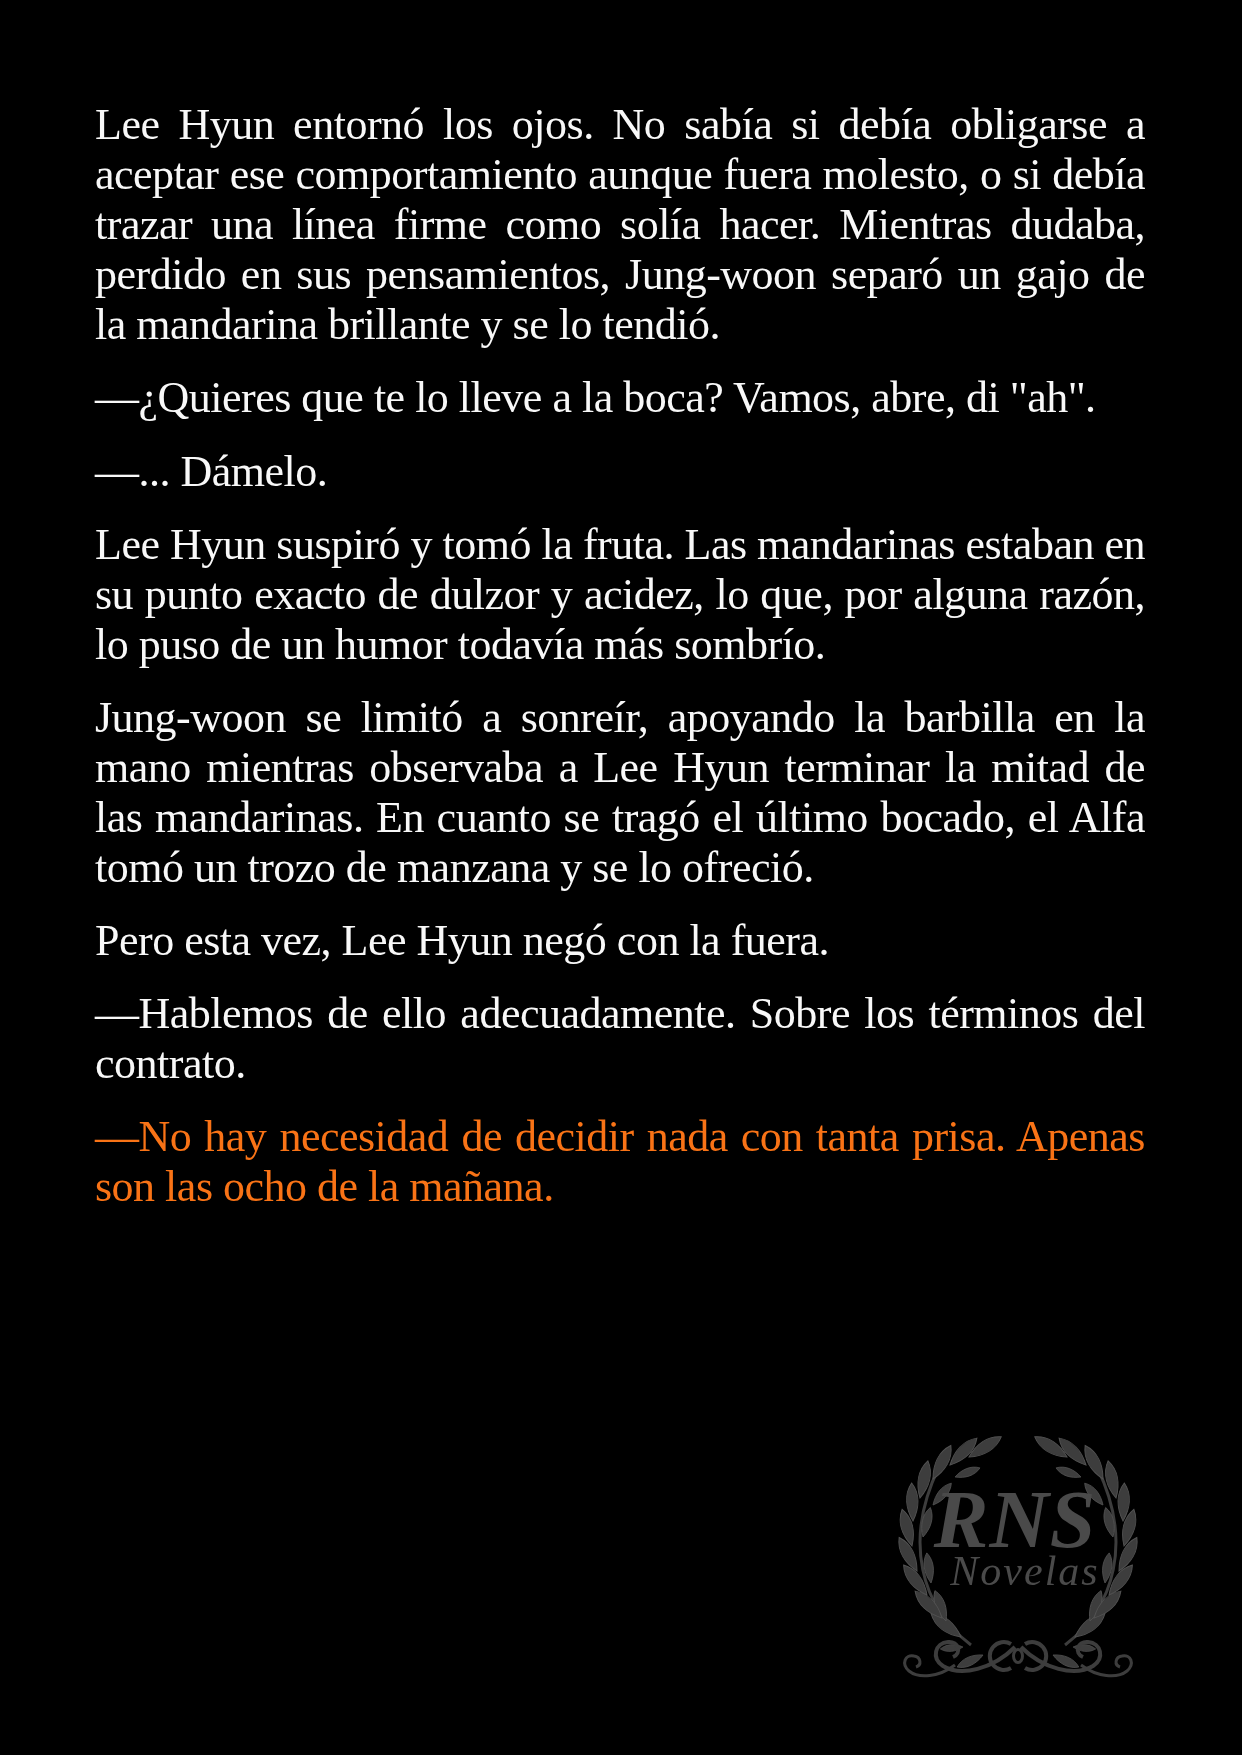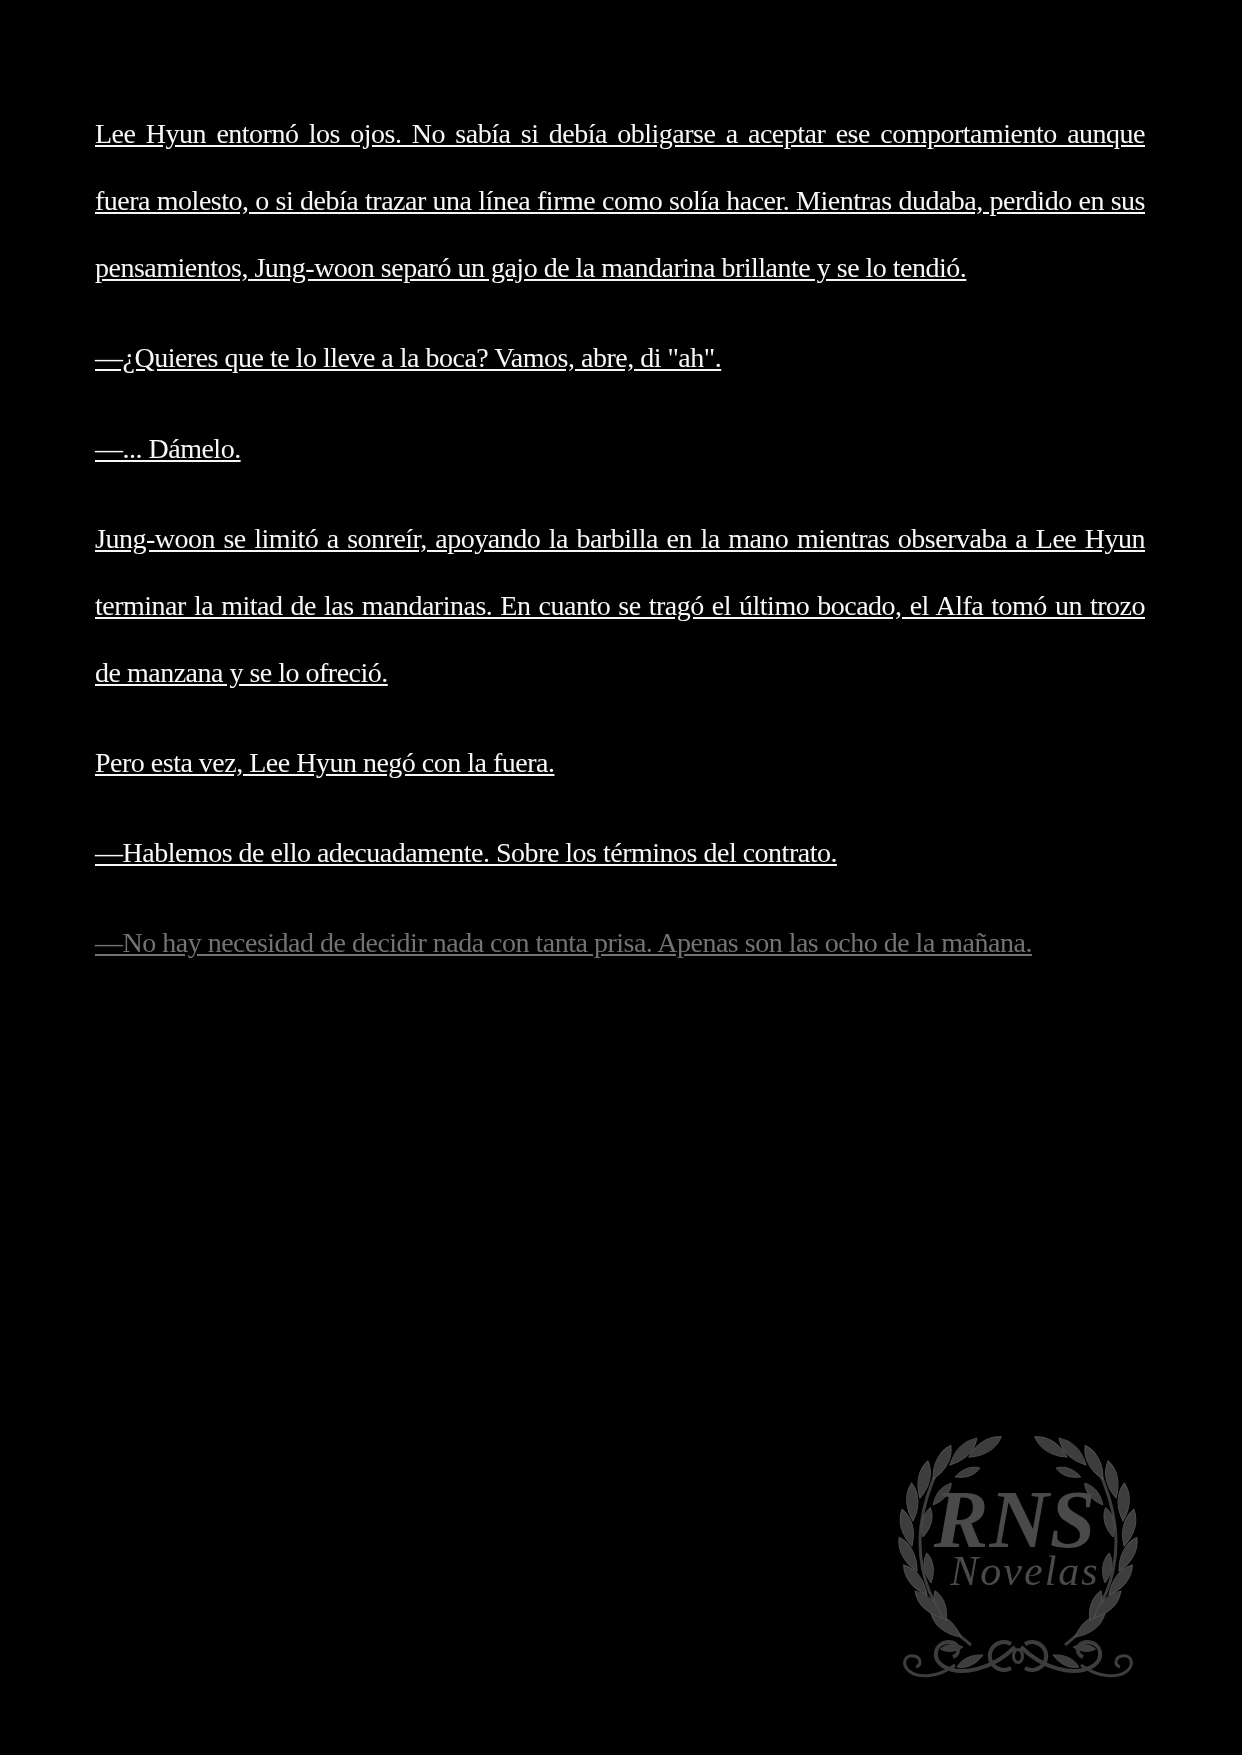--- a/index.html
+++ b/index.html
@@ -18,28 +18,27 @@
     inset: 0;
     box-sizing: border-box;
     padding: 100px 97px 0 95px;
   }
   .story {
     position: relative;
     z-index: 2;
   }
   p.para {
     font-family: "Liberation Serif", "DejaVu Serif", serif;
-    font-size: 28px;
-    line-height: 67px;
+    font-size: 44px;
+    line-height: 50px;
     letter-spacing: -0.5px;
     color: #f8f8f8;
     text-align: justify;
     margin: 0 0 23px 0;
     hyphens: none;
-    text-decoration: underline;
   }
   .watermark {
     position: absolute;
     left: 843px;
     top: 1425px;
     width: 350px;
     height: 258px;
     z-index: 1;
     text-align: center;
   }
@@ -63,24 +62,25 @@
   }
 </style>
 </head>
 <body style="background: rgb(0, 0, 0);">
 
 <div class="page">
   <div class="story">
       <p class="para" style="color: rgb(248, 248, 248);">Lee Hyun entornó los ojos. No sabía si debía obligarse a aceptar ese comportamiento aunque fuera molesto, o si debía trazar una línea firme como solía hacer. Mientras dudaba, perdido en sus pensamientos, Jung-woon separó un gajo de la mandarina brillante y se lo tendió.</p>
       <p class="para" style="color: rgb(248, 248, 248);">—¿Quieres que te lo lleve a la boca? Vamos, abre, di "ah".</p>
       <p class="para" style="color: rgb(248, 248, 248); margin-top: 24px;">—... Dámelo.</p>
+      <p class="para" style="color: rgb(248, 248, 248);">Lee Hyun suspiró y tomó la fruta. Las mandarinas estaban en su punto exacto de dulzor y acidez, lo que, por alguna razón, lo puso de un humor todavía más sombrío.</p>
       <p class="para" style="color: rgb(248, 248, 248);">Jung-woon se limitó a sonreír, apoyando la barbilla en la mano mientras observaba a Lee Hyun terminar la mitad de las mandarinas. En cuanto se tragó el último bocado, el Alfa tomó un trozo de manzana y se lo ofreció.</p>
       <p class="para" style="color: rgb(248, 248, 248);">Pero esta vez, Lee Hyun negó con la fuera.</p>
       <p class="para" style="color: rgb(248, 248, 248);">—Hablemos de ello adecuadamente. Sobre los términos del contrato.</p>
-      <p class="para" style="color: #737373;">—No hay necesidad de decidir nada con tanta prisa. Apenas son las ocho de la mañana.</p>
+      <p class="para" style="color: #f97316;">—No hay necesidad de decidir nada con tanta prisa. Apenas son las ocho de la mañana.</p>
     </div>
 </div>
 
 <div class="watermark">
   <svg viewBox="0 0 350 258" xmlns="http://www.w3.org/2000/svg">
     <defs>
       <path id="leaf" d="M0 0 C7 -13 8 -27 0 -38 C-8 -27 -7 -13 0 0 Z"></path>
       <g id="wm-half">
         <path d="M128,220 C78,182 60,116 96,42" fill="none" stroke="#3d3d3d" stroke-width="3"></path>
         <use href="#leaf" transform="translate(118,212) rotate(-52)"></use>

